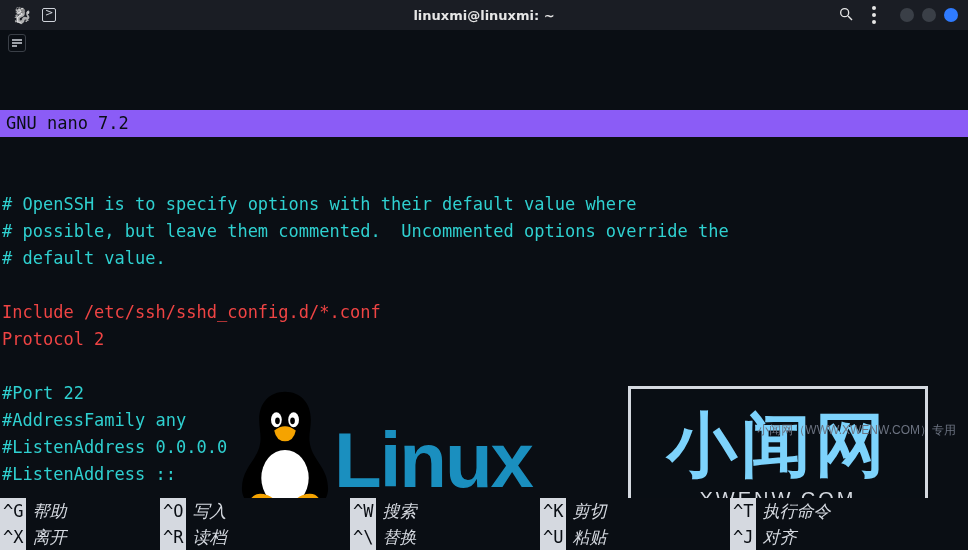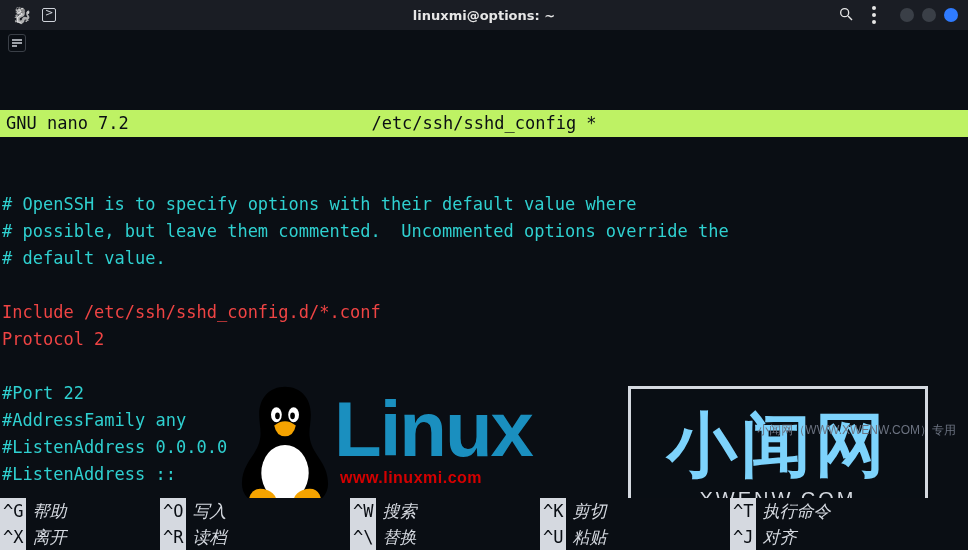--- a/index.html
+++ b/index.html
@@ -22,57 +22,57 @@
   .osbar .dot.min { background: #3a3f47; }
   .osbar .dot.max { background: #3a3f47; }
   .osbar .dot.close { background: #2f7bff; }
 
   
   .filetab { height: 26px; background: #0a0e14; display: flex; align-items: center; padding-left: 8px; }
   .filetab .plus { width: 18px; height: 18px; display: flex; align-items: center; justify-content: center; color: #cfd3da; font-size: 16px; border: 1px solid #3a3f47; border-radius: 3px; line-height: 1; }
 
   
   .editor { flex: 1; background: #0a0e14; position: relative; white-space: pre; font-size: 17px; line-height: 27px; color: #d5d9e0; overflow: hidden; }
-  .status-line { background: #bef264; color: #0a0e14; display: flex; padding: 0 6px; height: 27px; align-items: center; font-weight: 500; }
+  .status-line { background: #8b5cf6; color: #0a0e14; display: flex; padding: 0 6px; height: 27px; align-items: center; font-weight: 500; }
   .status-line .sl-left { flex: 0 0 auto; }
   .status-line .sl-center { position: absolute; left: 50%; transform: translateX(-50%); }
   .content { padding: 0 2px; position: relative; }
   .cmt { color: #2fd0d0; }
   .plain { color: #ef4444; }
 
   
   .help { background: #0a0e14; color: #d5d9e0; font-size: 17px; line-height: 26px; }
   .help-row { display: flex; }
   .help-cell { display: flex; align-items: center; width: 190px; }
   .help-cell.k1 { width: 160px; }
   .key { background: #d5d9e0; color: #0a0e14; padding: 0 3px; margin-right: 6px; display: inline-block; min-width: 26px; text-align: left; font-weight: 500; }
   .help-label { white-space: pre; font-style: italic; }
 
   
-  .overlay-linux { position: absolute; left: 230px; top: 315px; height: 150px; display: flex; align-items: center; pointer-events: none; }
+  .overlay-linux { position: absolute; left: 230px; top: 315px; height: 150px; display: flex; align-items: flex-end; pointer-events: none; }
   .tux { width: 110px; height: 140px; }
   .linux-word { font-family: Arial, Helvetica, sans-serif; font-weight: 800; color: #1a8fbf; font-size: 78px; letter-spacing: -2px; margin-left: -6px; line-height: 0.72; }
   .linux-url { color: #d40000; font-family: Arial, sans-serif; font-weight: 700; font-size: 16px; letter-spacing: 0.5px; margin-top: 6px; }
   .linux-stack { display: flex; flex-direction: column; }
   .overlay-xwen { position: absolute; right: 40px; top: 330px; width: 300px; height: 150px; border: 3px solid #d5d9e0; background: rgba(10,14,20,.35); display: flex; flex-direction: column; align-items: center; justify-content: center; pointer-events: none; }
   .overlay-xwen .cn { color: #7dd3fc; font-family: "PingFang SC","Microsoft YaHei",sans-serif; font-size: 70px; font-weight: 600; letter-spacing: 4px; line-height: 1; }
   .overlay-xwen .en { color: #d5d9e0; font-family: Arial, sans-serif; font-size: 20px; letter-spacing: 3px; margin-top: 6px; }
   .tiny-watermark { position: absolute; right: 12px; bottom: 54px; font-size: 12px; color: #6b7280; font-family: Arial, sans-serif; }
 </style>
 </head>
 <body>
 
 <div class="window">
 
   <div class="osbar">
     <div class="left-icons">
       <span class="dragon">🐉</span>
       <span class="terminal-icon"></span>
     </div>
-    <div class="title">linuxmi@options: ~</div>
+    <div class="title">linuxmi@linuxmi: ~</div>
     <div class="right">
       <span class="search-icon">
         <svg viewBox="0 0 24 24" fill="none" stroke="#e6e6e6" stroke-width="2">
             <circle cx="10" cy="10" r="6"></circle>
             <line x1="15" y1="15" x2="21" y2="21"></line>
           </svg>
       </span>
       <span class="kebab">
           <span></span>
           <span></span>
@@ -91,21 +91,20 @@
       <svg width="12" height="12" viewBox="0 0 12 12">
           <rect x="0" y="0" width="12" height="12" fill="none"></rect>
           <path d="M1 3 h10 M1 6 h10 M1 9 h5" stroke="#cfd3da" stroke-width="1.4"></path>
         </svg>
     </span>
   </div>
 
   <div class="editor">
     <div class="status-line">
       <span class="sl-left">GNU nano 7.2</span>
-      <span class="sl-center">/etc/ssh/sshd_config *</span>
     </div>
     <div class="content" id="content"><div class="cmt"># OpenSSH is to specify options with their default value where</div><div class="cmt"># possible, but leave them commented.  Uncommented options override the</div><div class="cmt"># default value.</div><div class="plain">&nbsp;</div><div class="plain">Include /etc/ssh/sshd_config.d/*.conf</div><div class="plain">Protocol 2</div><div class="plain">&nbsp;</div><div class="cmt">#Port 22</div><div class="cmt">#AddressFamily any</div><div class="cmt">#ListenAddress 0.0.0.0</div><div class="cmt">#ListenAddress ::</div><div class="plain">&nbsp;</div></div>
 
     
     <div class="overlay-linux">
       <svg class="tux" viewBox="0 0 100 130">
         <ellipse cx="50" cy="95" rx="34" ry="30" fill="#fff"></ellipse>
         <path d="M50 10c-14 0-24 10-24 26 0 10 3 16 0 26-4 13-16 20-16 38 0 14 14 24 40 24s40-10 40-24c0-18-12-25-16-38-3-10 0-16 0-26 0-16-10-26-24-26z" fill="#000"></path>
         <ellipse cx="50" cy="90" rx="22" ry="26" fill="#fff"></ellipse>
         <ellipse cx="42" cy="36" rx="5" ry="7" fill="#fff"></ellipse>

